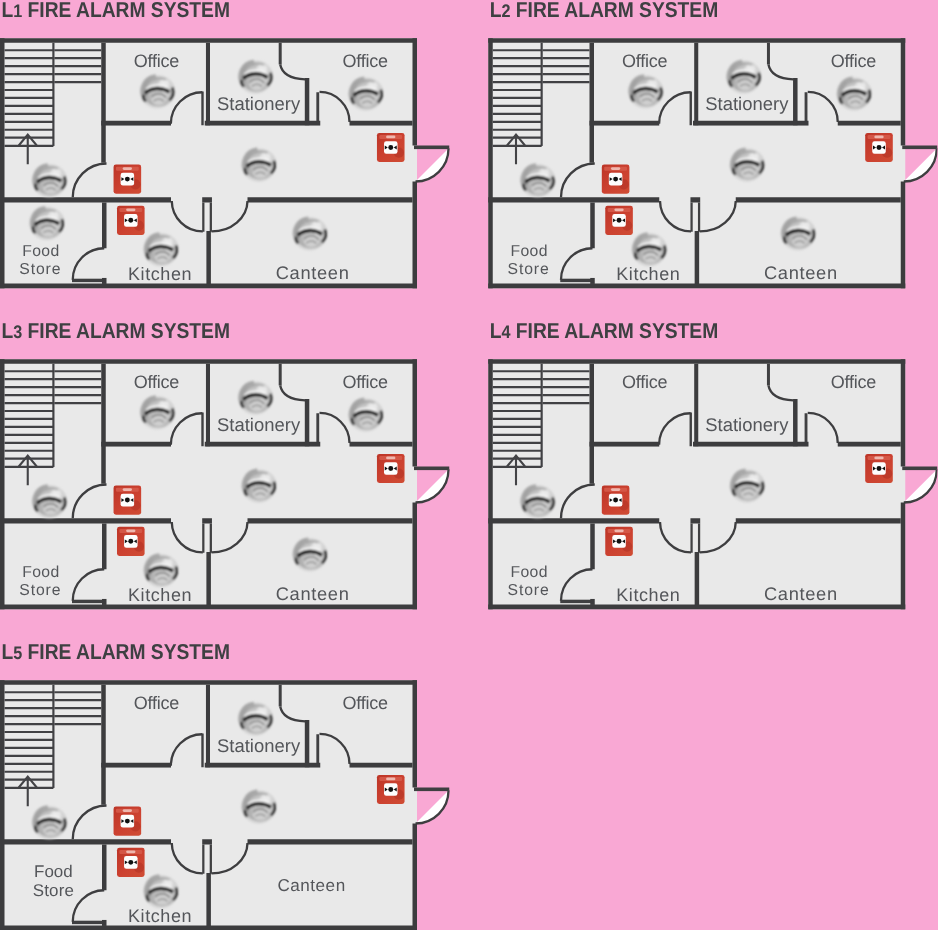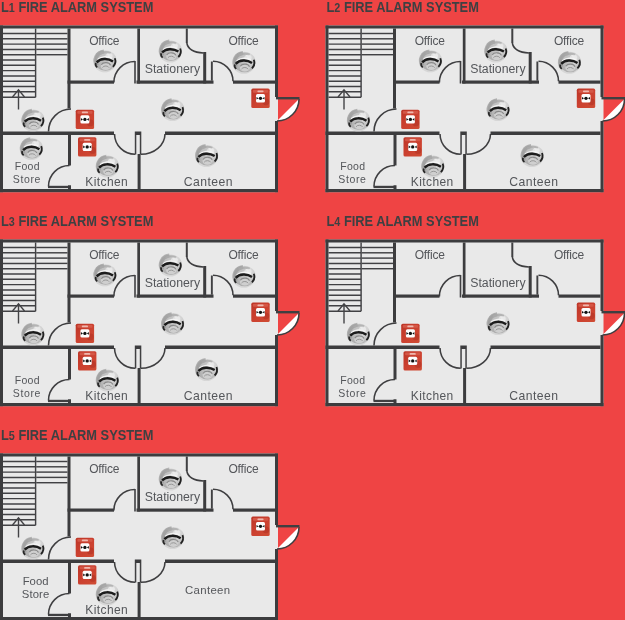--- a/index.html
+++ b/index.html
@@ -1,16 +1,16 @@
 <!DOCTYPE html>
 <html><head>
 <meta charset="utf-8">
 <style>
 html,body{margin:0;padding:0;background:#ffffff;}
-#canvas{position:relative;width:625px;height:620px;background:#ef4444;overflow:hidden;
+#canvas{position:relative;width:625px;height:620px;background:#f9a8d4;overflow:hidden;
 font-family:"Liberation Sans", sans-serif;}
 svg{position:absolute;left:0;top:0;will-change:transform;}
 </style>
 </head>
 <body>
 <div id="canvas">
 <svg width="625" height="620" viewBox="0 0 625 620">
 <defs>
   <filter id="soft" x="-30%" y="-30%" width="160%" height="160%">
     <feGaussianBlur stdDeviation="0.65"></feGaussianBlur>

